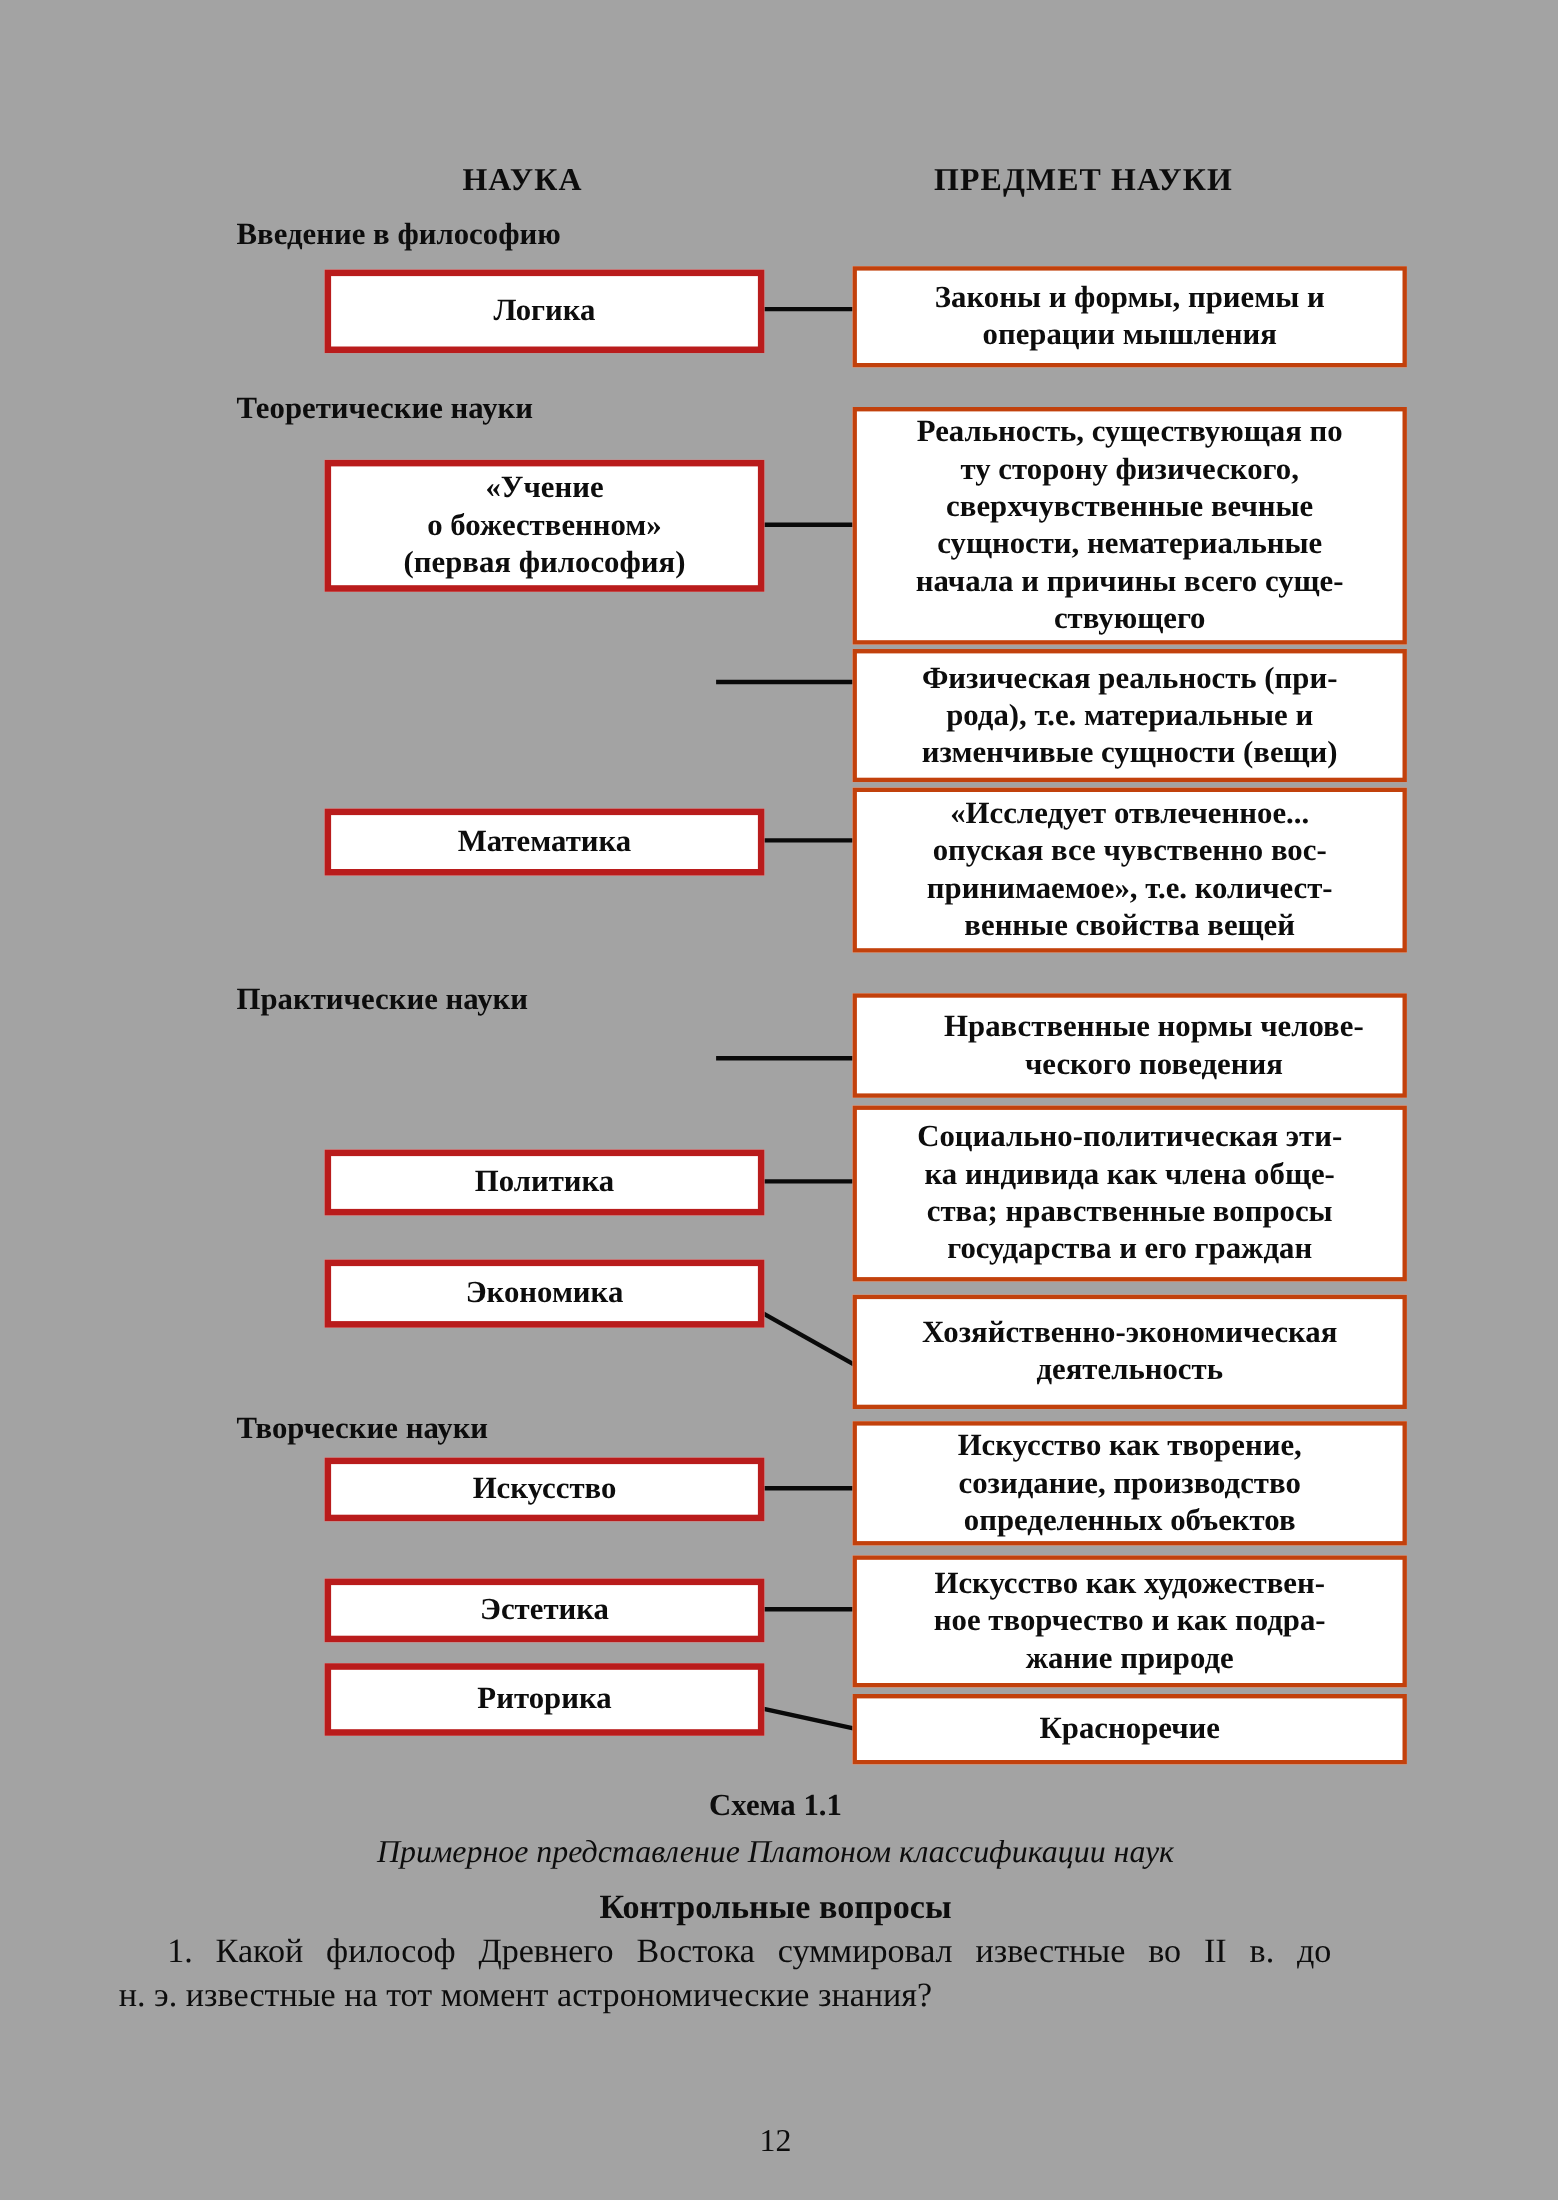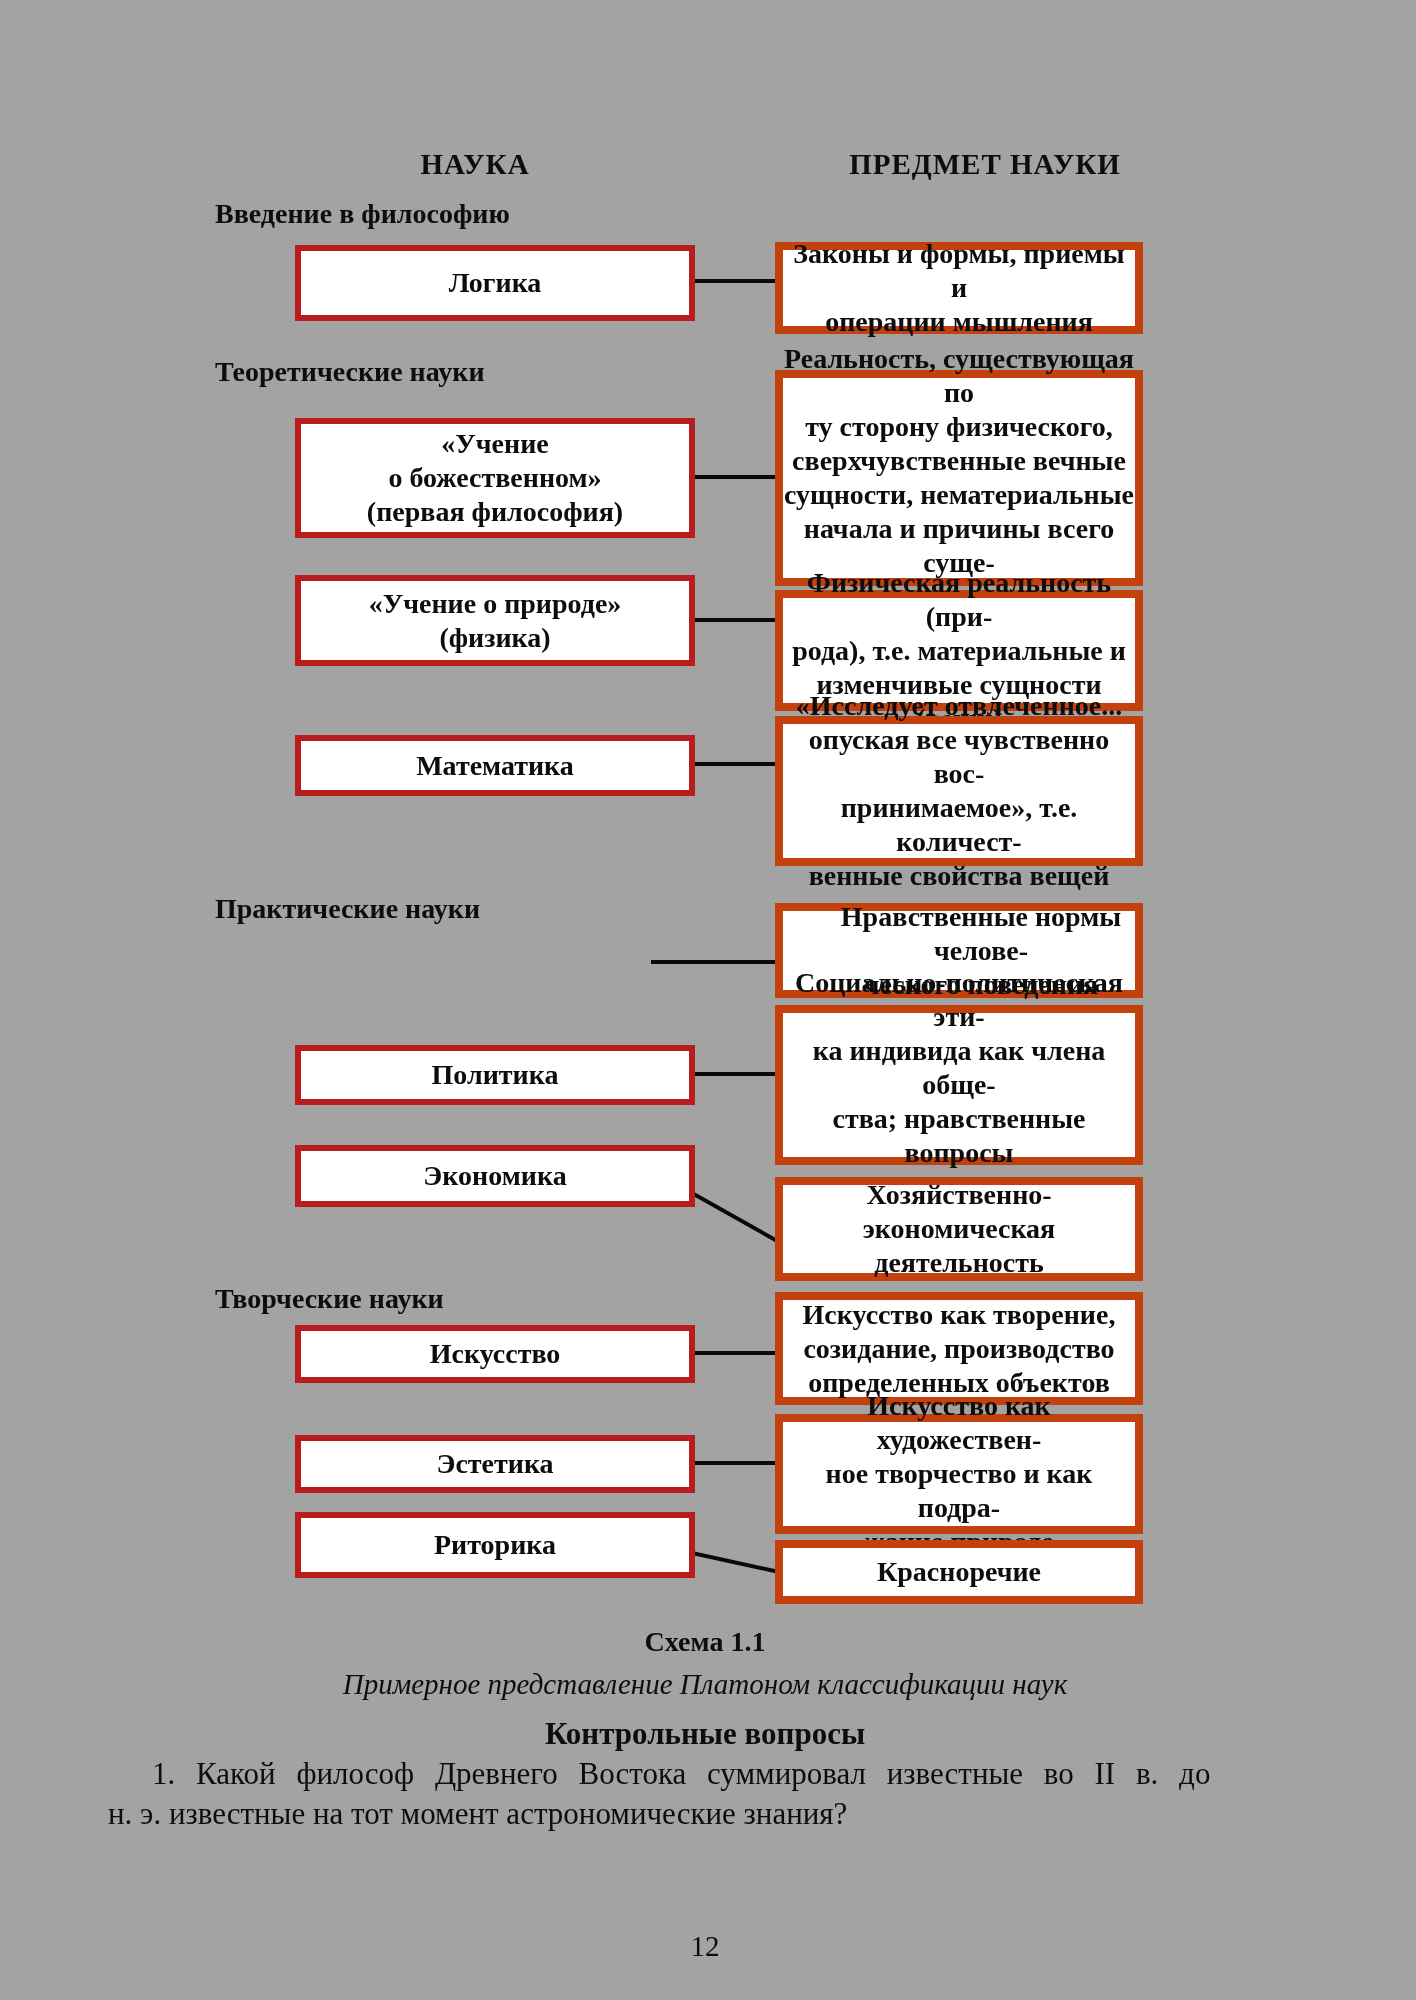--- a/index.html
+++ b/index.html
@@ -27,22 +27,22 @@
     text-align:center;font-weight:bold;
     white-space:pre-line;
     background:#ffffff;
   }
   .lbox{
     left:295px;width:400px;
     border:6px solid #b91c1c;
     font-size:28px;line-height:34px;
   }
   .rbox{
-    left:775px;width:368px;
-    border:8px solid #c2410c;
+    left:775px;width:504px;
+    border:4px solid #c2410c;
     font-size:28px;line-height:34px;
   }
   #connectors{position:absolute;left:0;top:0;pointer-events:none;}
   .caption-label{
     position:absolute;left:100px;width:1210px;top:1626px;
     text-align:center;font-weight:bold;font-size:28px;
   }
   .caption-title{
     position:absolute;left:100px;width:1210px;top:1668px;
     text-align:center;font-style:italic;font-size:29px;
@@ -88,22 +88,20 @@
     <line x1="651" y1="1170" x2="779" y2="1242" stroke="#0a0a0a" stroke-width="4"></line>
     <line x1="651" y1="1353" x2="779" y2="1353" stroke="#0a0a0a" stroke-width="4"></line>
     <line x1="651" y1="1463" x2="779" y2="1463" stroke="#0a0a0a" stroke-width="4"></line>
     <line x1="651" y1="1544" x2="779" y2="1572" stroke="#0a0a0a" stroke-width="4"></line>
   </svg>
 
   <div class="lbox" style="top:245px;height:76px;">Логика</div>
   <div class="lbox" style="top:418px;height:120px;">«Учение
 о божественном»
 (первая философия)</div>
-  <div class="lbox" style="top:575px;height:91px;">«Учение о природе»
-(физика)</div>
   <div class="lbox" style="top:735px;height:61px;">Математика</div>
   <div class="lbox" style="top:1045px;height:60px;">Политика</div>
   <div class="lbox" style="top:1145px;height:62px;">Экономика</div>
   <div class="lbox" style="top:1325px;height:58px;">Искусство</div>
   <div class="lbox" style="top:1435px;height:58px;">Эстетика</div>
   <div class="lbox" style="top:1512px;height:66px;">Риторика</div>
 
   <div class="rbox" style="top:242px;height:92px;">Законы и формы, приемы и
 операции мышления</div>
   <div class="rbox" style="top:370px;height:216px;">Реальность, существующая по

